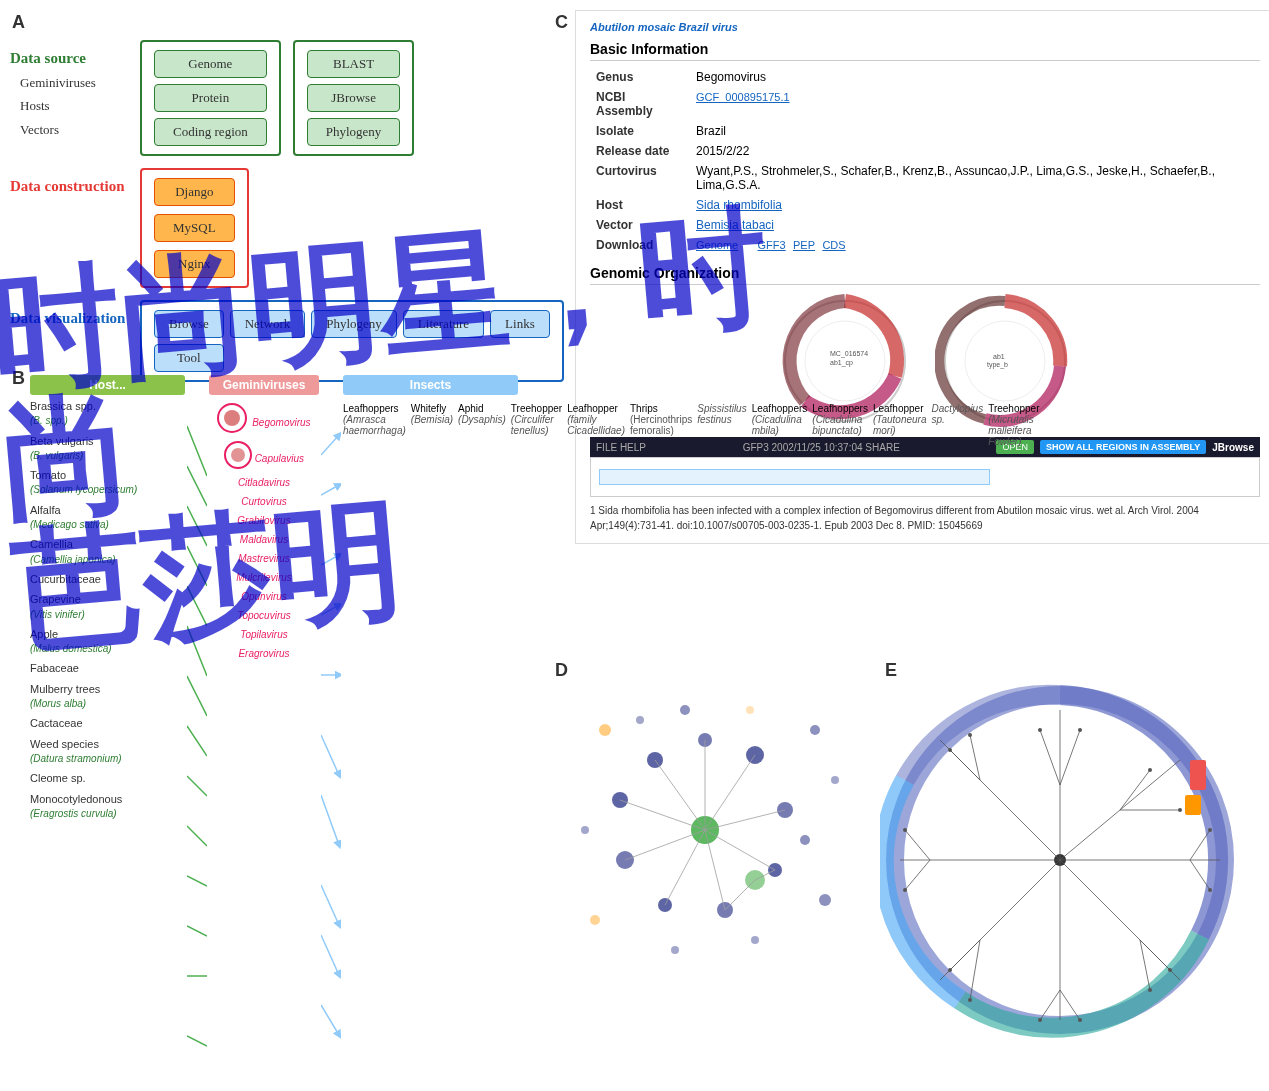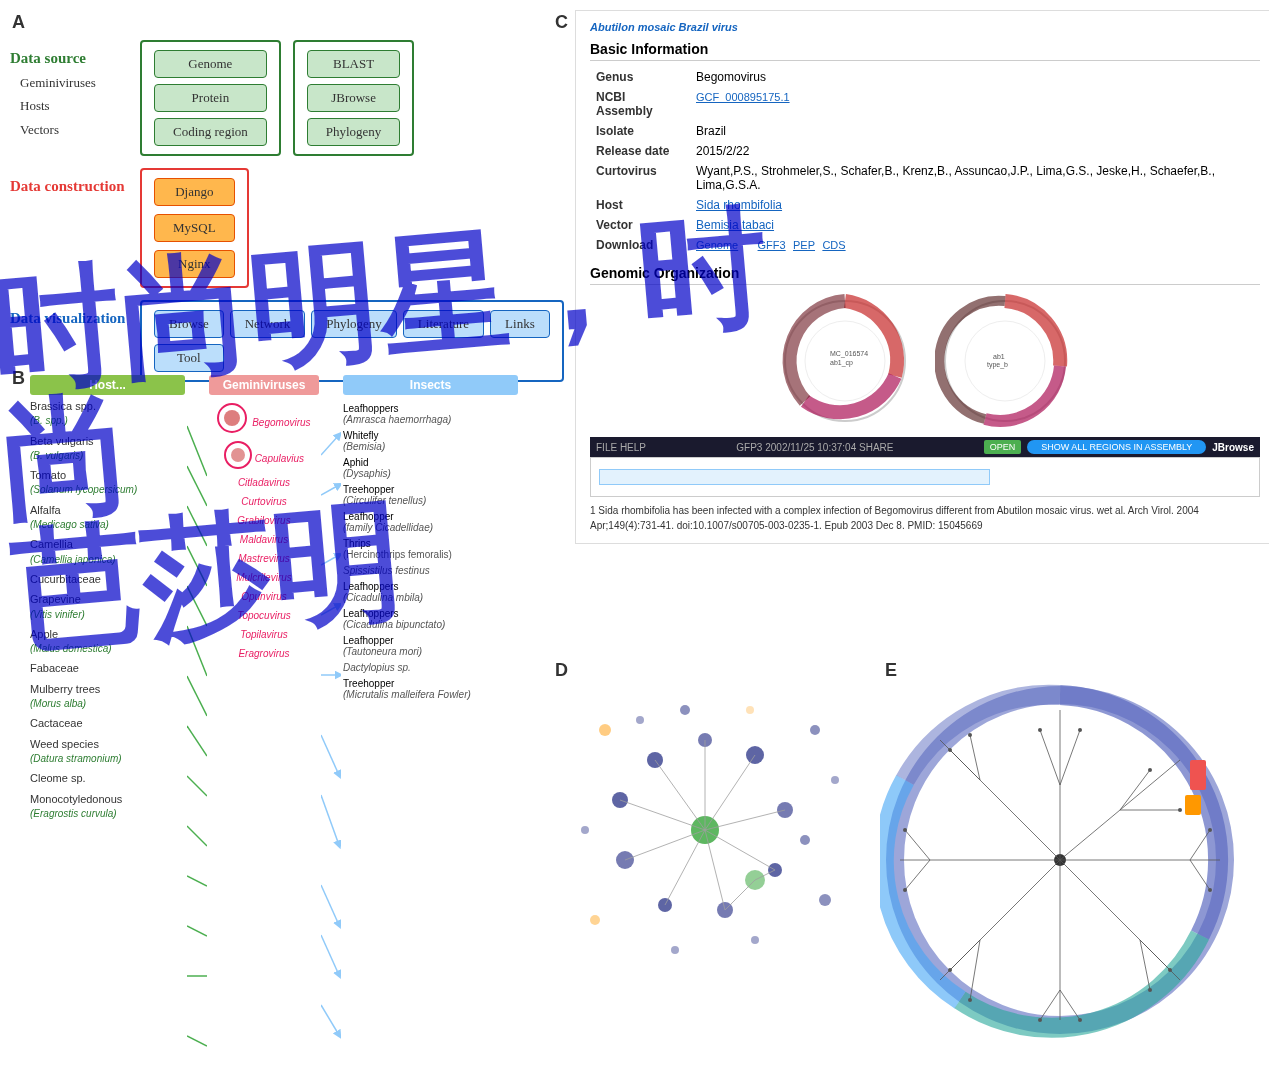--- a/index.html
+++ b/index.html
@@ -384,21 +384,21 @@
       </svg>
     </div>
   </div>
 
   <div class="browse-section" style="margin-top:6px;">
     <div style="background:#1a1a2e; padding:3px 6px; display:flex; align-items:center; justify-content:space-between;">
       <span style="color:#aaa; font-size:10px;">FILE HELP</span>
       <span style="color:#aaa; font-size:10px;">GFP3 2002/11/25 10:37:04 SHARE</span>
       <div style="display:flex; gap:6px; align-items:center;">
         <span style="background:#4caf50; color:#fff; font-size:9px; padding:2px 6px; border-radius:2px;">OPEN</span>
-        <span style="background:#2196f3; color:#fff; font-size:9px; padding:2px 14px; border-radius:7px;">SHOW ALL REGIONS IN ASSEMBLY</span>
+        <span style="background:#2196f3; color:#fff; font-size:9px; padding:2px 6px; border-radius:2px;font-weight:bold;">SHOW ALL REGIONS IN ASSEMBLY</span>
         <span style="color:#fff; font-size:10px; font-weight:bold;">JBrowse</span>
       </div>
     </div>
     <div style="background:#fff; border:1px solid #ccc; height:40px; display:flex; align-items:center; padding:0 8px;">
       <div style="width:60%; height:16px; background:#e3f2fd; border:1px solid #90caf9;"></div>
     </div>
   </div>
 
   <div style="margin-top:6px;">
     <div style="font-size:10px; color:#333; line-height:1.5; max-height:60px; overflow:hidden;">1  Sida rhombifolia has been infected with a complex infection of Begomovirus different from Abutilon mosaic virus.
@@ -515,21 +515,21 @@
         <line x1="0" y1="340" x2="18" y2="380" stroke="#90caf9" stroke-width="1.5" marker-end="url(#arr)"></line>
         <line x1="0" y1="400" x2="18" y2="450" stroke="#90caf9" stroke-width="1.5" marker-end="url(#arr)"></line>
         <line x1="0" y1="490" x2="18" y2="530" stroke="#90caf9" stroke-width="1.5" marker-end="url(#arr)"></line>
         <line x1="0" y1="540" x2="18" y2="580" stroke="#90caf9" stroke-width="1.5" marker-end="url(#arr)"></line>
         <line x1="0" y1="610" x2="18" y2="640" stroke="#90caf9" stroke-width="1.5" marker-end="url(#arr)"></line>
       </svg>
     </div>
 
     <div style="width:175px;">
       <div class="col-header-insect">Insects</div>
-      <div style="display:flex; flex-direction:column; gap:5px; padding-top:4px;">
+      <div style="display:flex; flex-direction:row; gap:5px; padding-top:4px;">
         <div style="font-size:10px;">Leafhoppers<br><span style="font-style:italic; color:#555;">(Amrasca haemorrhaga)</span></div>
         <div style="font-size:10px;">Whitefly<br><span style="font-style:italic; color:#555;">(Bemisia)</span></div>
         <div style="font-size:10px;">Aphid<br><span style="font-style:italic; color:#555;">(Dysaphis)</span></div>
         <div style="font-size:10px;">Treehopper<br><span style="font-style:italic; color:#555;">(Circulifer tenellus)</span></div>
         <div style="font-size:10px;">Leafhopper<br><span style="font-style:italic; color:#555;">(family Cicadellidae)</span></div>
         <div style="font-size:10px;">Thrips<br><span style="color:#555;text-align:center;">(Hercinothrips femoralis)</span></div>
         <div style="font-size:10px; font-style:italic; color:#555;">Spissistilus festinus</div>
         <div style="font-size:10px;">Leafhoppers<br><span style="font-style:italic; color:#555;">(Cicadulina mbila)</span></div>
         <div style="font-size:10px;">Leafhoppers<br><span style="font-style:italic; color:#555;">(Cicadulina bipunctato)</span></div>
         <div style="font-size:10px;">Leafhopper<br><span style="font-style:italic; color:#555;">(Tautoneura mori)</span></div>

